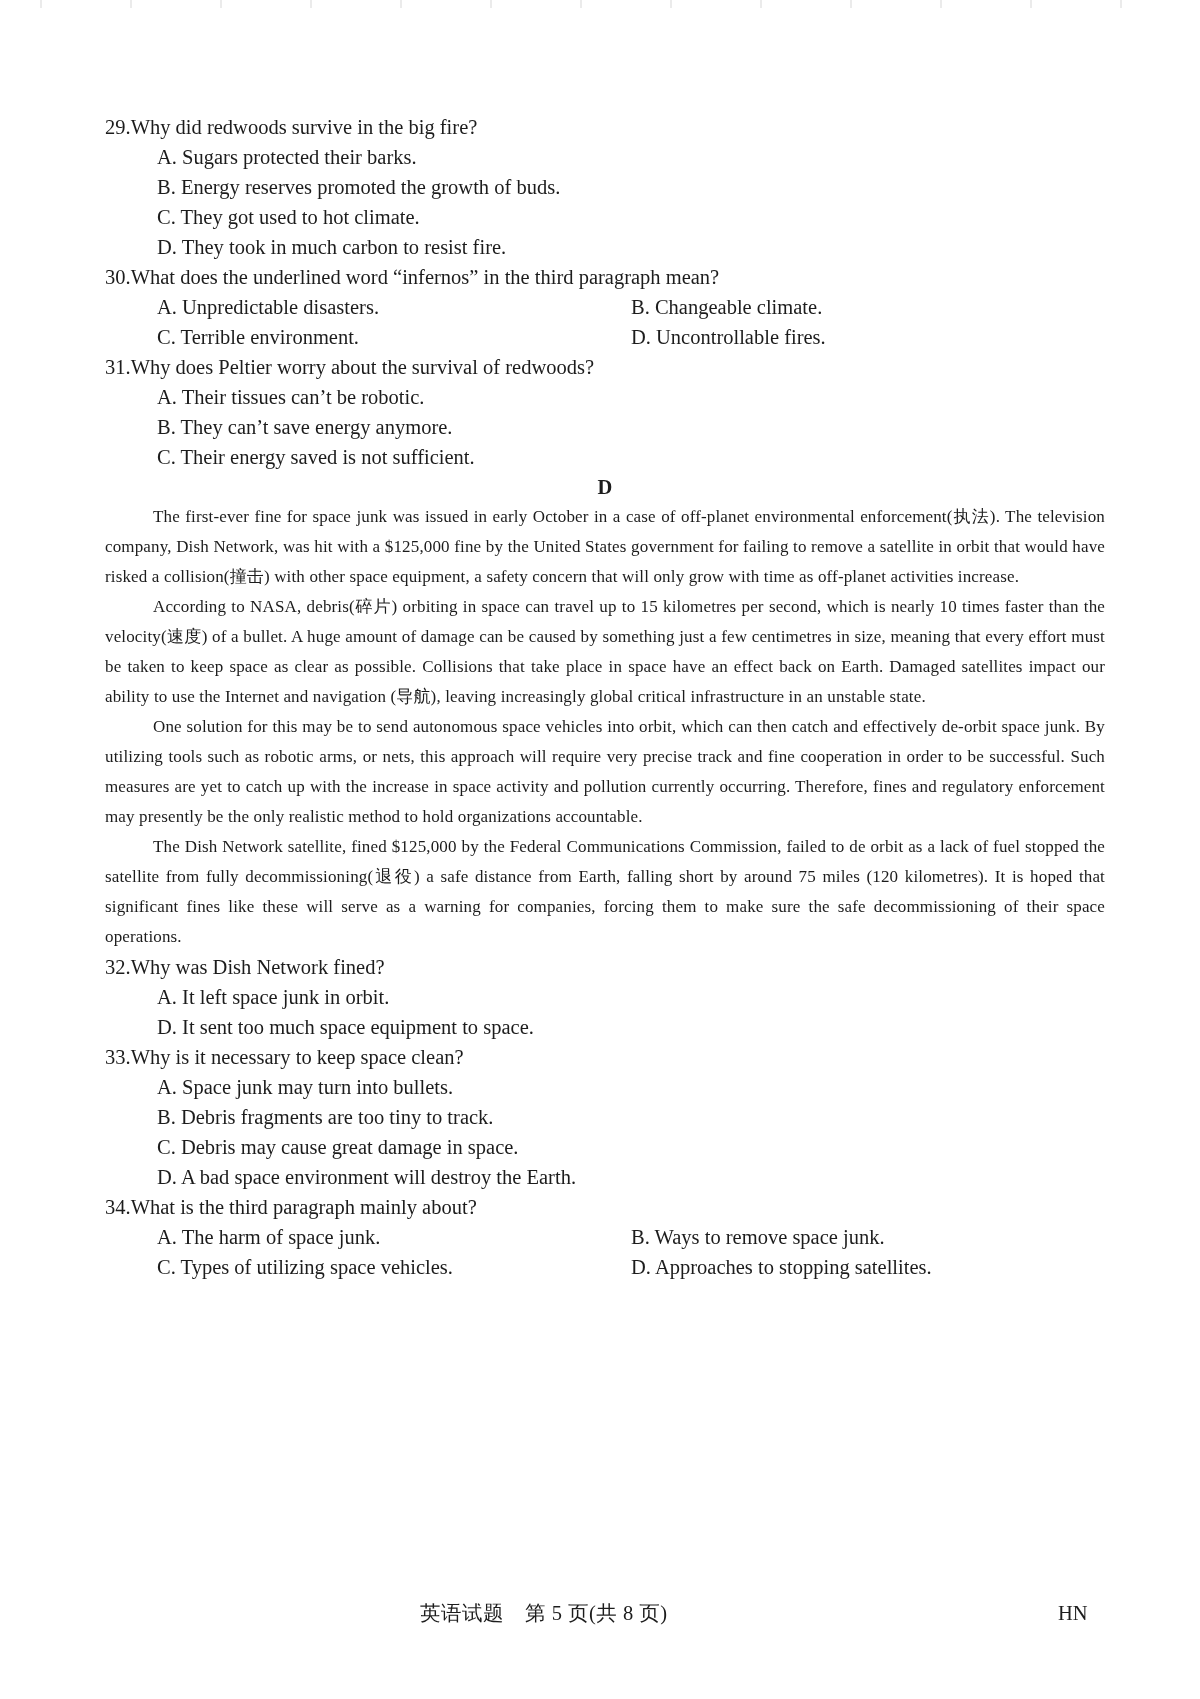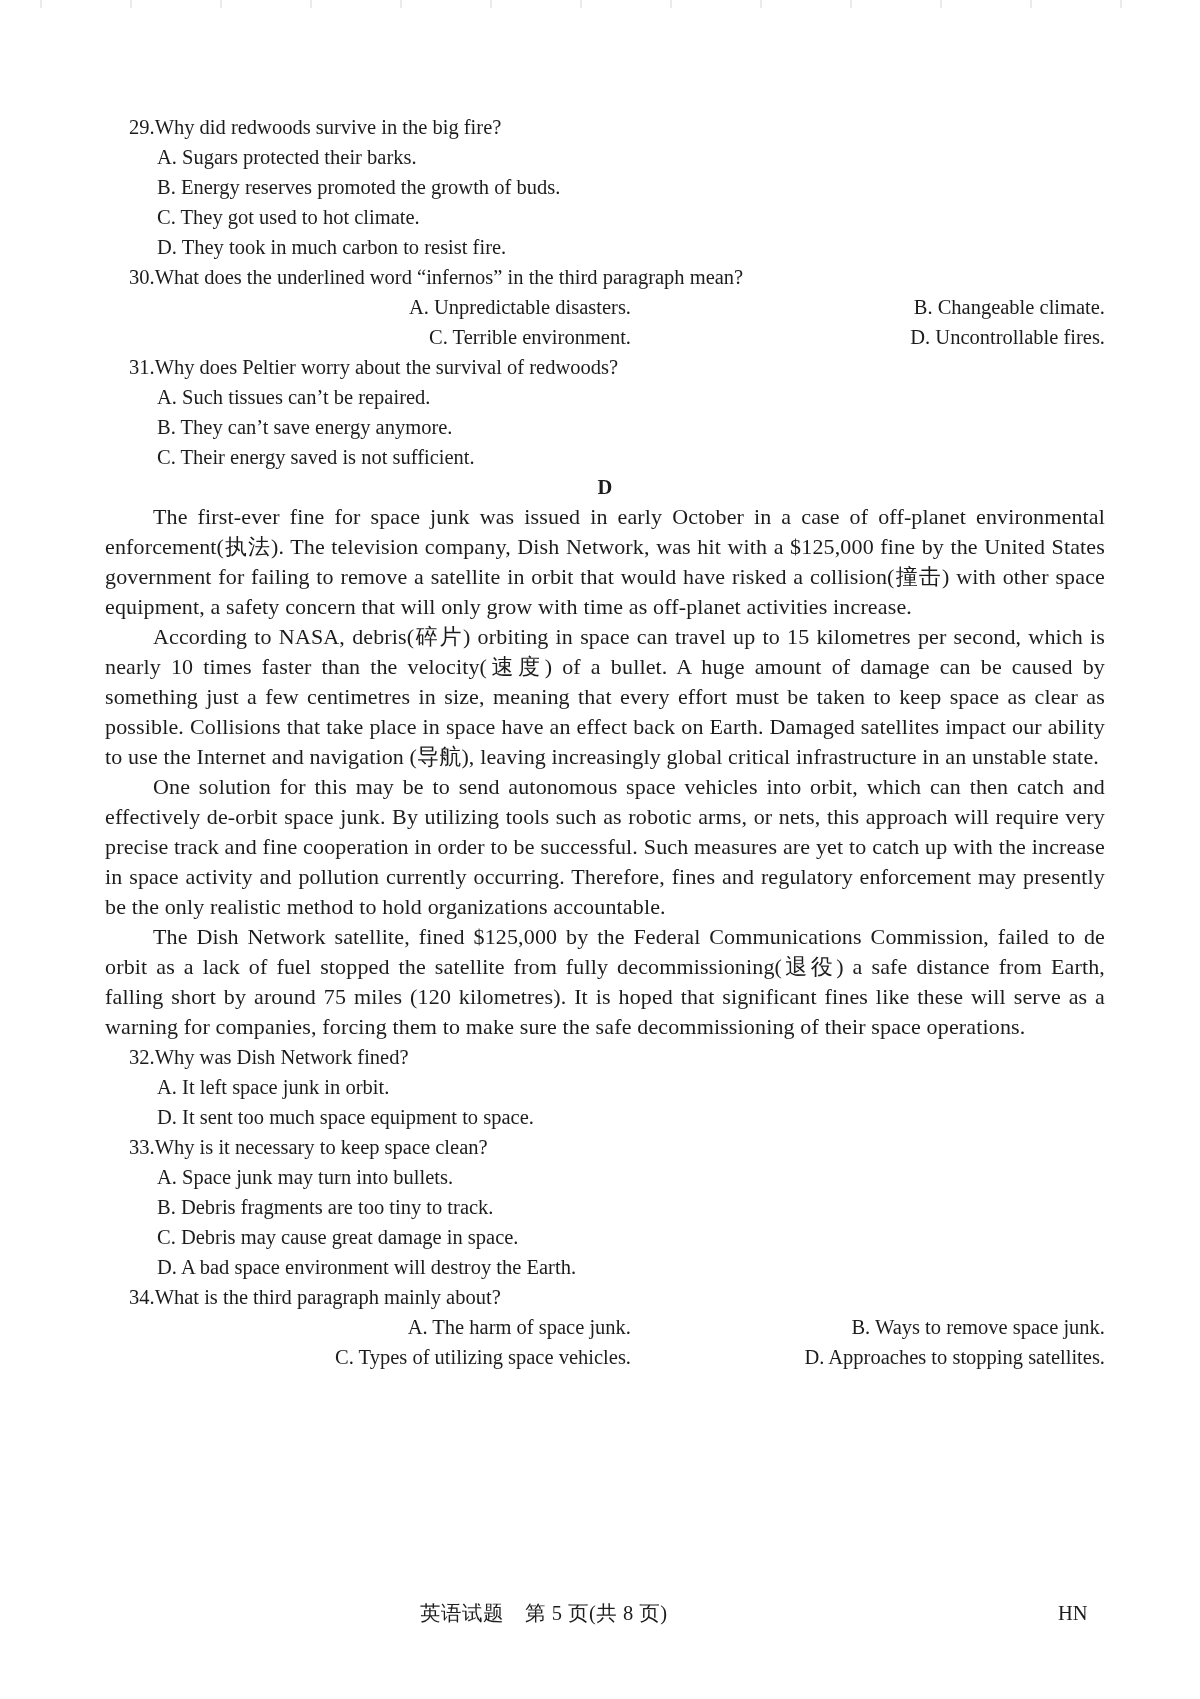--- a/index.html
+++ b/index.html
@@ -20,33 +20,33 @@
       left: 105px;
       top: 112px;
       width: 1000px;
     }
     .line {
       font-size: 20.5px;
       line-height: 30px;
       height: 30px;
       white-space: nowrap;
     }
-    .q-stem { padding-left: 36px; text-indent: -36px; margin-left: 24px; }
+    .q-stem { padding-left: 36px; text-indent: -36px; }
     .opt { padding-left: 52px; }
-    .opt-row { display: flex; padding-left: 52px; text-align: right; }
+    .opt-row { display: flex; padding-left: 52px; }
     .opt-row .col { width: 491px; }
     .section-letter {
       text-align: center;
       font-weight: bold;
       font-size: 20.5px;
       line-height: 30px;
       height: 30px;
     }
     .para {
-      font-size: 22px;
+      font-size: 17px;
       line-height: 30px;
       text-align: justify;
       text-align-last: left;
       text-indent: 48px;
       margin: 0;
       letter-spacing: 0.15px;
     }
     .footer {
       position: absolute;
       top: 1597px;
@@ -96,21 +96,21 @@
       <span class="col">B. Changeable climate.</span>
     </div>
     <div class="line opt-row">
       <span class="col">C. Terrible environment.</span>
       <span class="col">D. Uncontrollable fires.</span>
     </div>
   </div>
 
   <div>
     <div class="line q-stem"><span>31.</span><span>Why does Peltier worry about the survival of redwoods?</span></div>
-    <div class="line opt">A. Such tissues can’t be repaired.</div>
+    <div class="line opt">A. Their tissues can’t be robotic.</div>
     <div class="line opt">B. They can’t save energy anymore.</div>
     <div class="line opt">C. Their energy saved is not sufficient.</div>
   </div>
 
   <div class="section-letter">D</div>
   <div>
     <p class="para">The first-ever fine for space junk was issued in early October in a case of off-planet environmental enforcement(执法). The television company, Dish Network, was hit with a $125,000 fine by the United States government for failing to remove a satellite in orbit that would have risked a collision(撞击) with other space equipment, a safety concern that will only grow with time as off-planet activities increase.</p>
     <p class="para">According to NASA, debris(碎片) orbiting in space can travel up to 15 kilometres per second, which is nearly 10 times faster than the velocity(速度) of a bullet. A huge amount of damage can be caused by something just a few centimetres in size, meaning that every effort must be taken to keep space as clear as possible. Collisions that take place in space have an effect back on Earth. Damaged satellites impact our ability to use the Internet and navigation (导航), leaving increasingly global critical infrastructure in an unstable state.</p>
     <p class="para">One solution for this may be to send autonomous space vehicles into orbit, which can then catch and effectively de-orbit space junk. By utilizing tools such as robotic arms, or nets, this approach will require very precise track and fine cooperation in order to be successful. Such measures are yet to catch up with the increase in space activity and pollution currently occurring. Therefore, fines and regulatory enforcement may presently be the only realistic method to hold organizations accountable.</p>
     <p class="para">The Dish Network satellite, fined $125,000 by the Federal Communications Commission, failed to de orbit as a lack of fuel stopped the satellite from fully decommissioning(退役) a safe distance from Earth, falling short by around 75 miles (120 kilometres). It is hoped that significant fines like these will serve as a warning for companies, forcing them to make sure the safe decommissioning of their space operations.</p>

